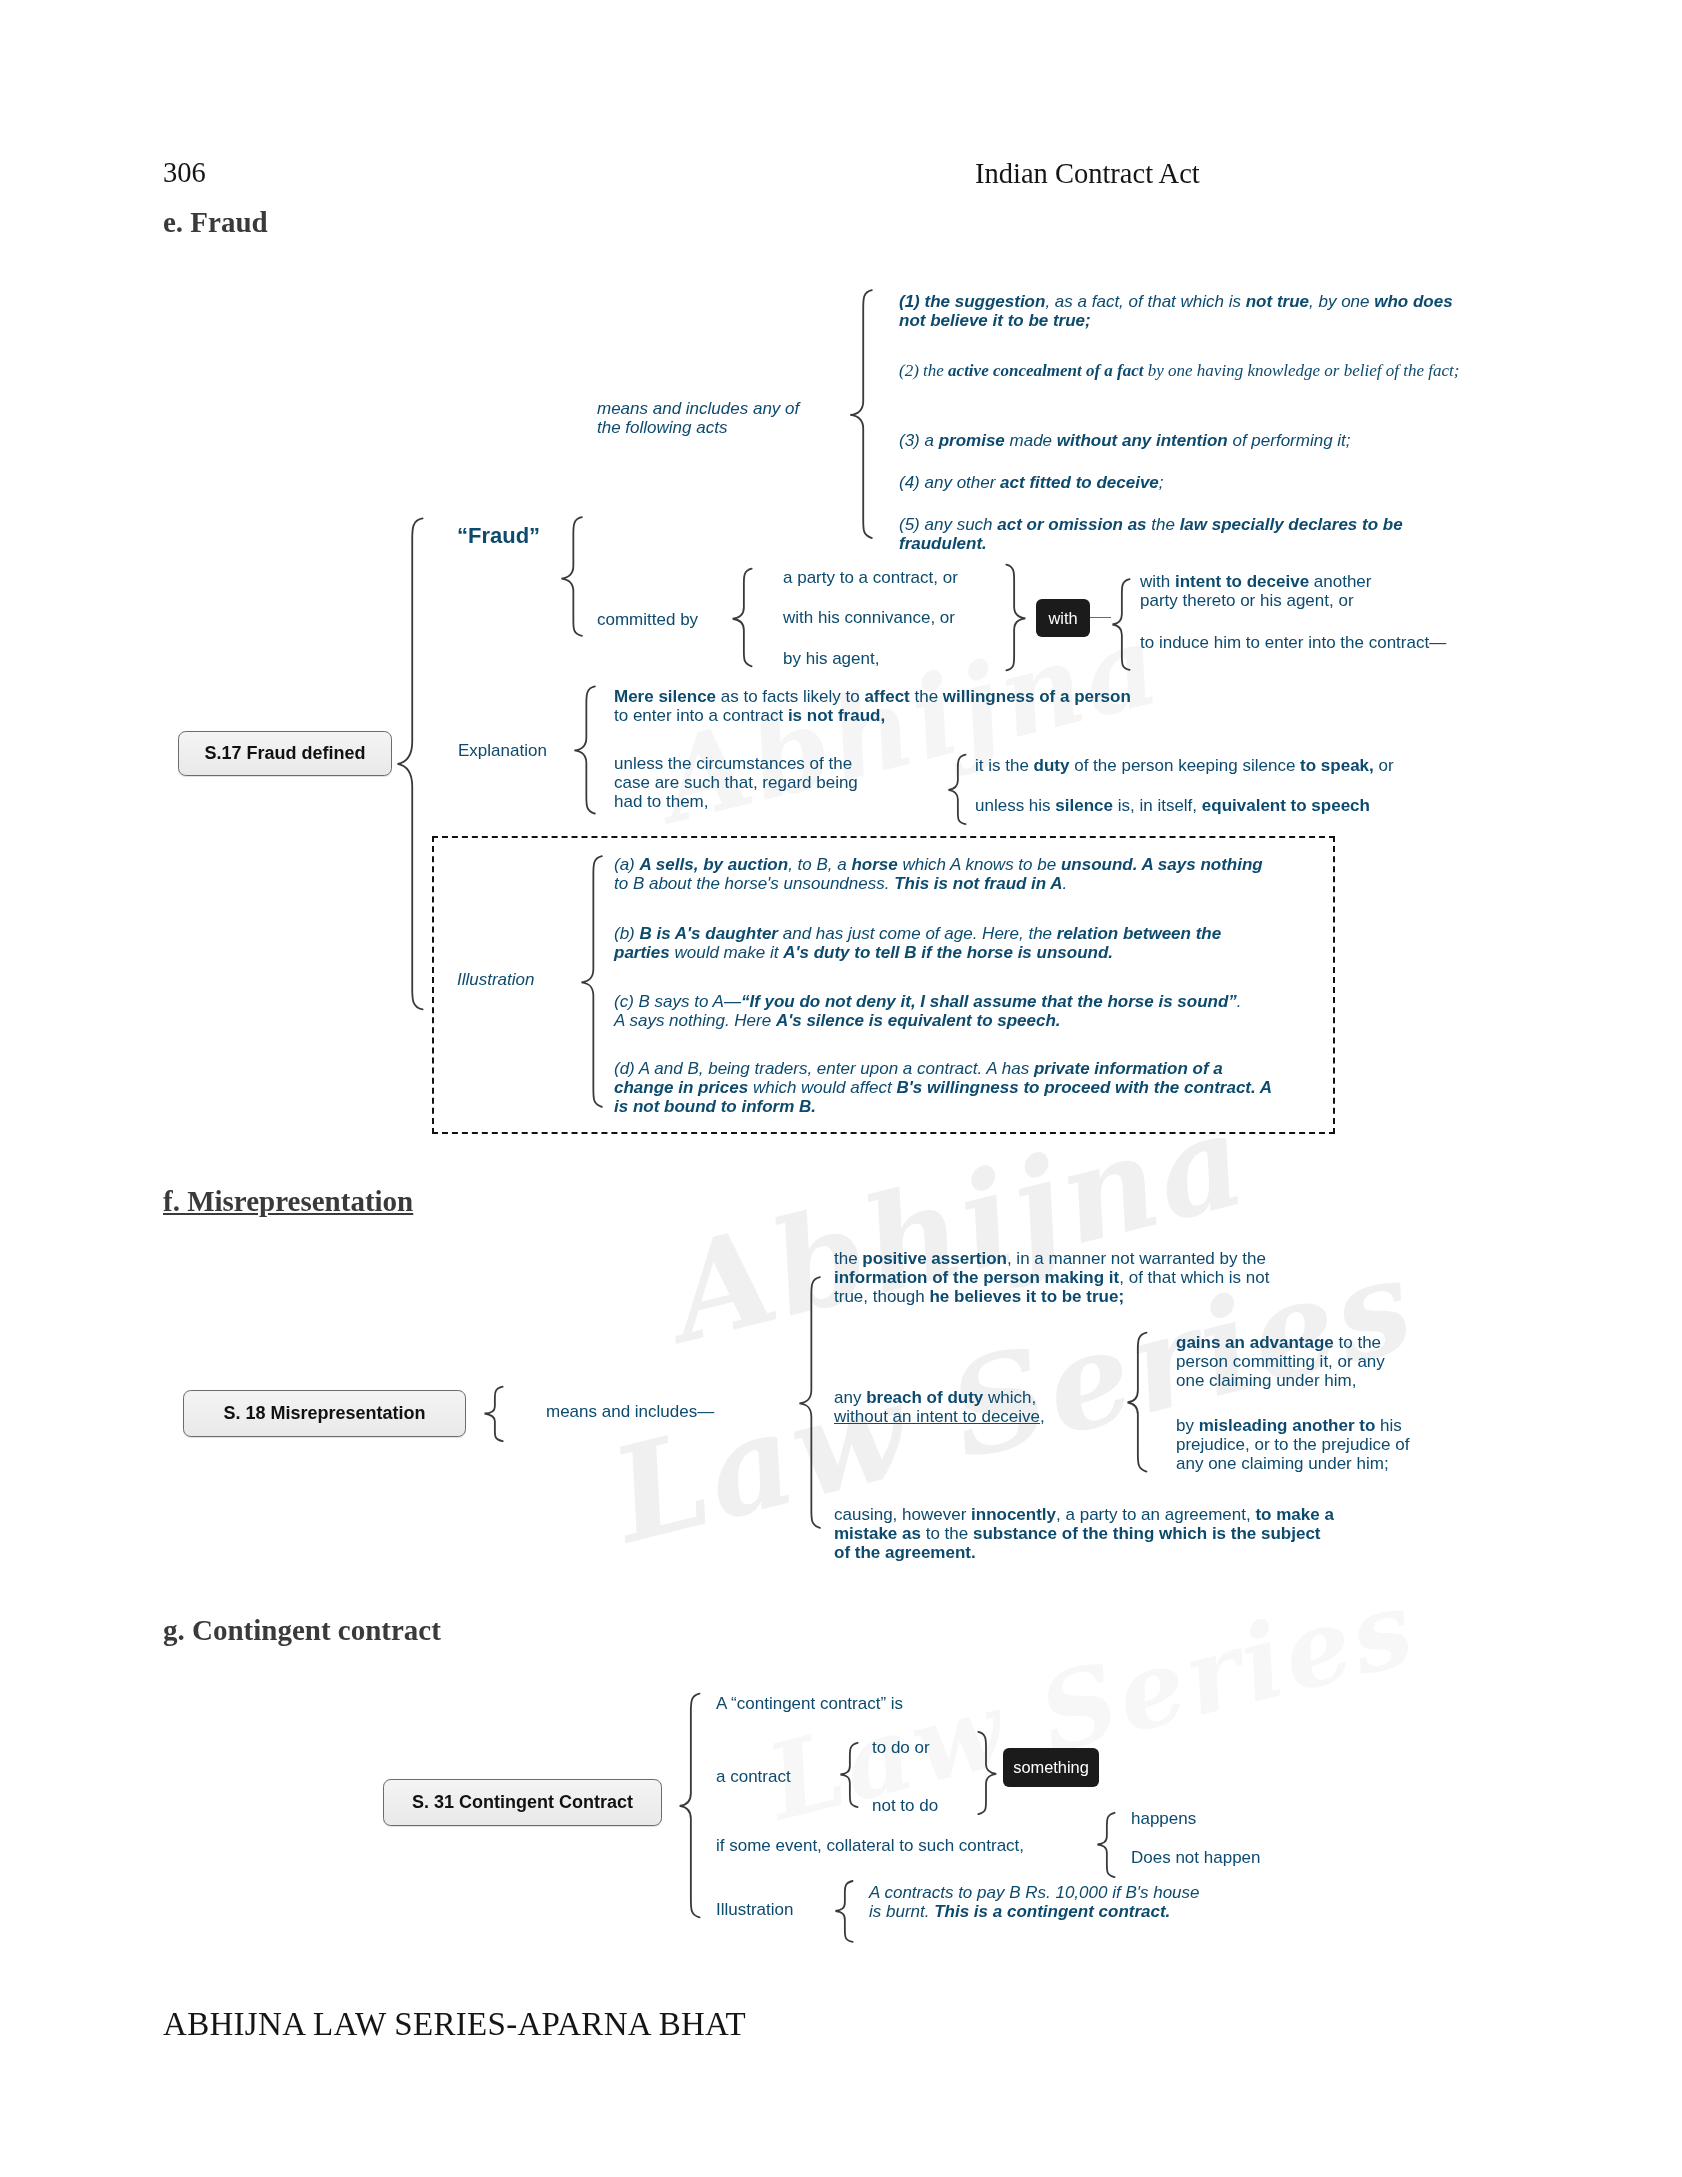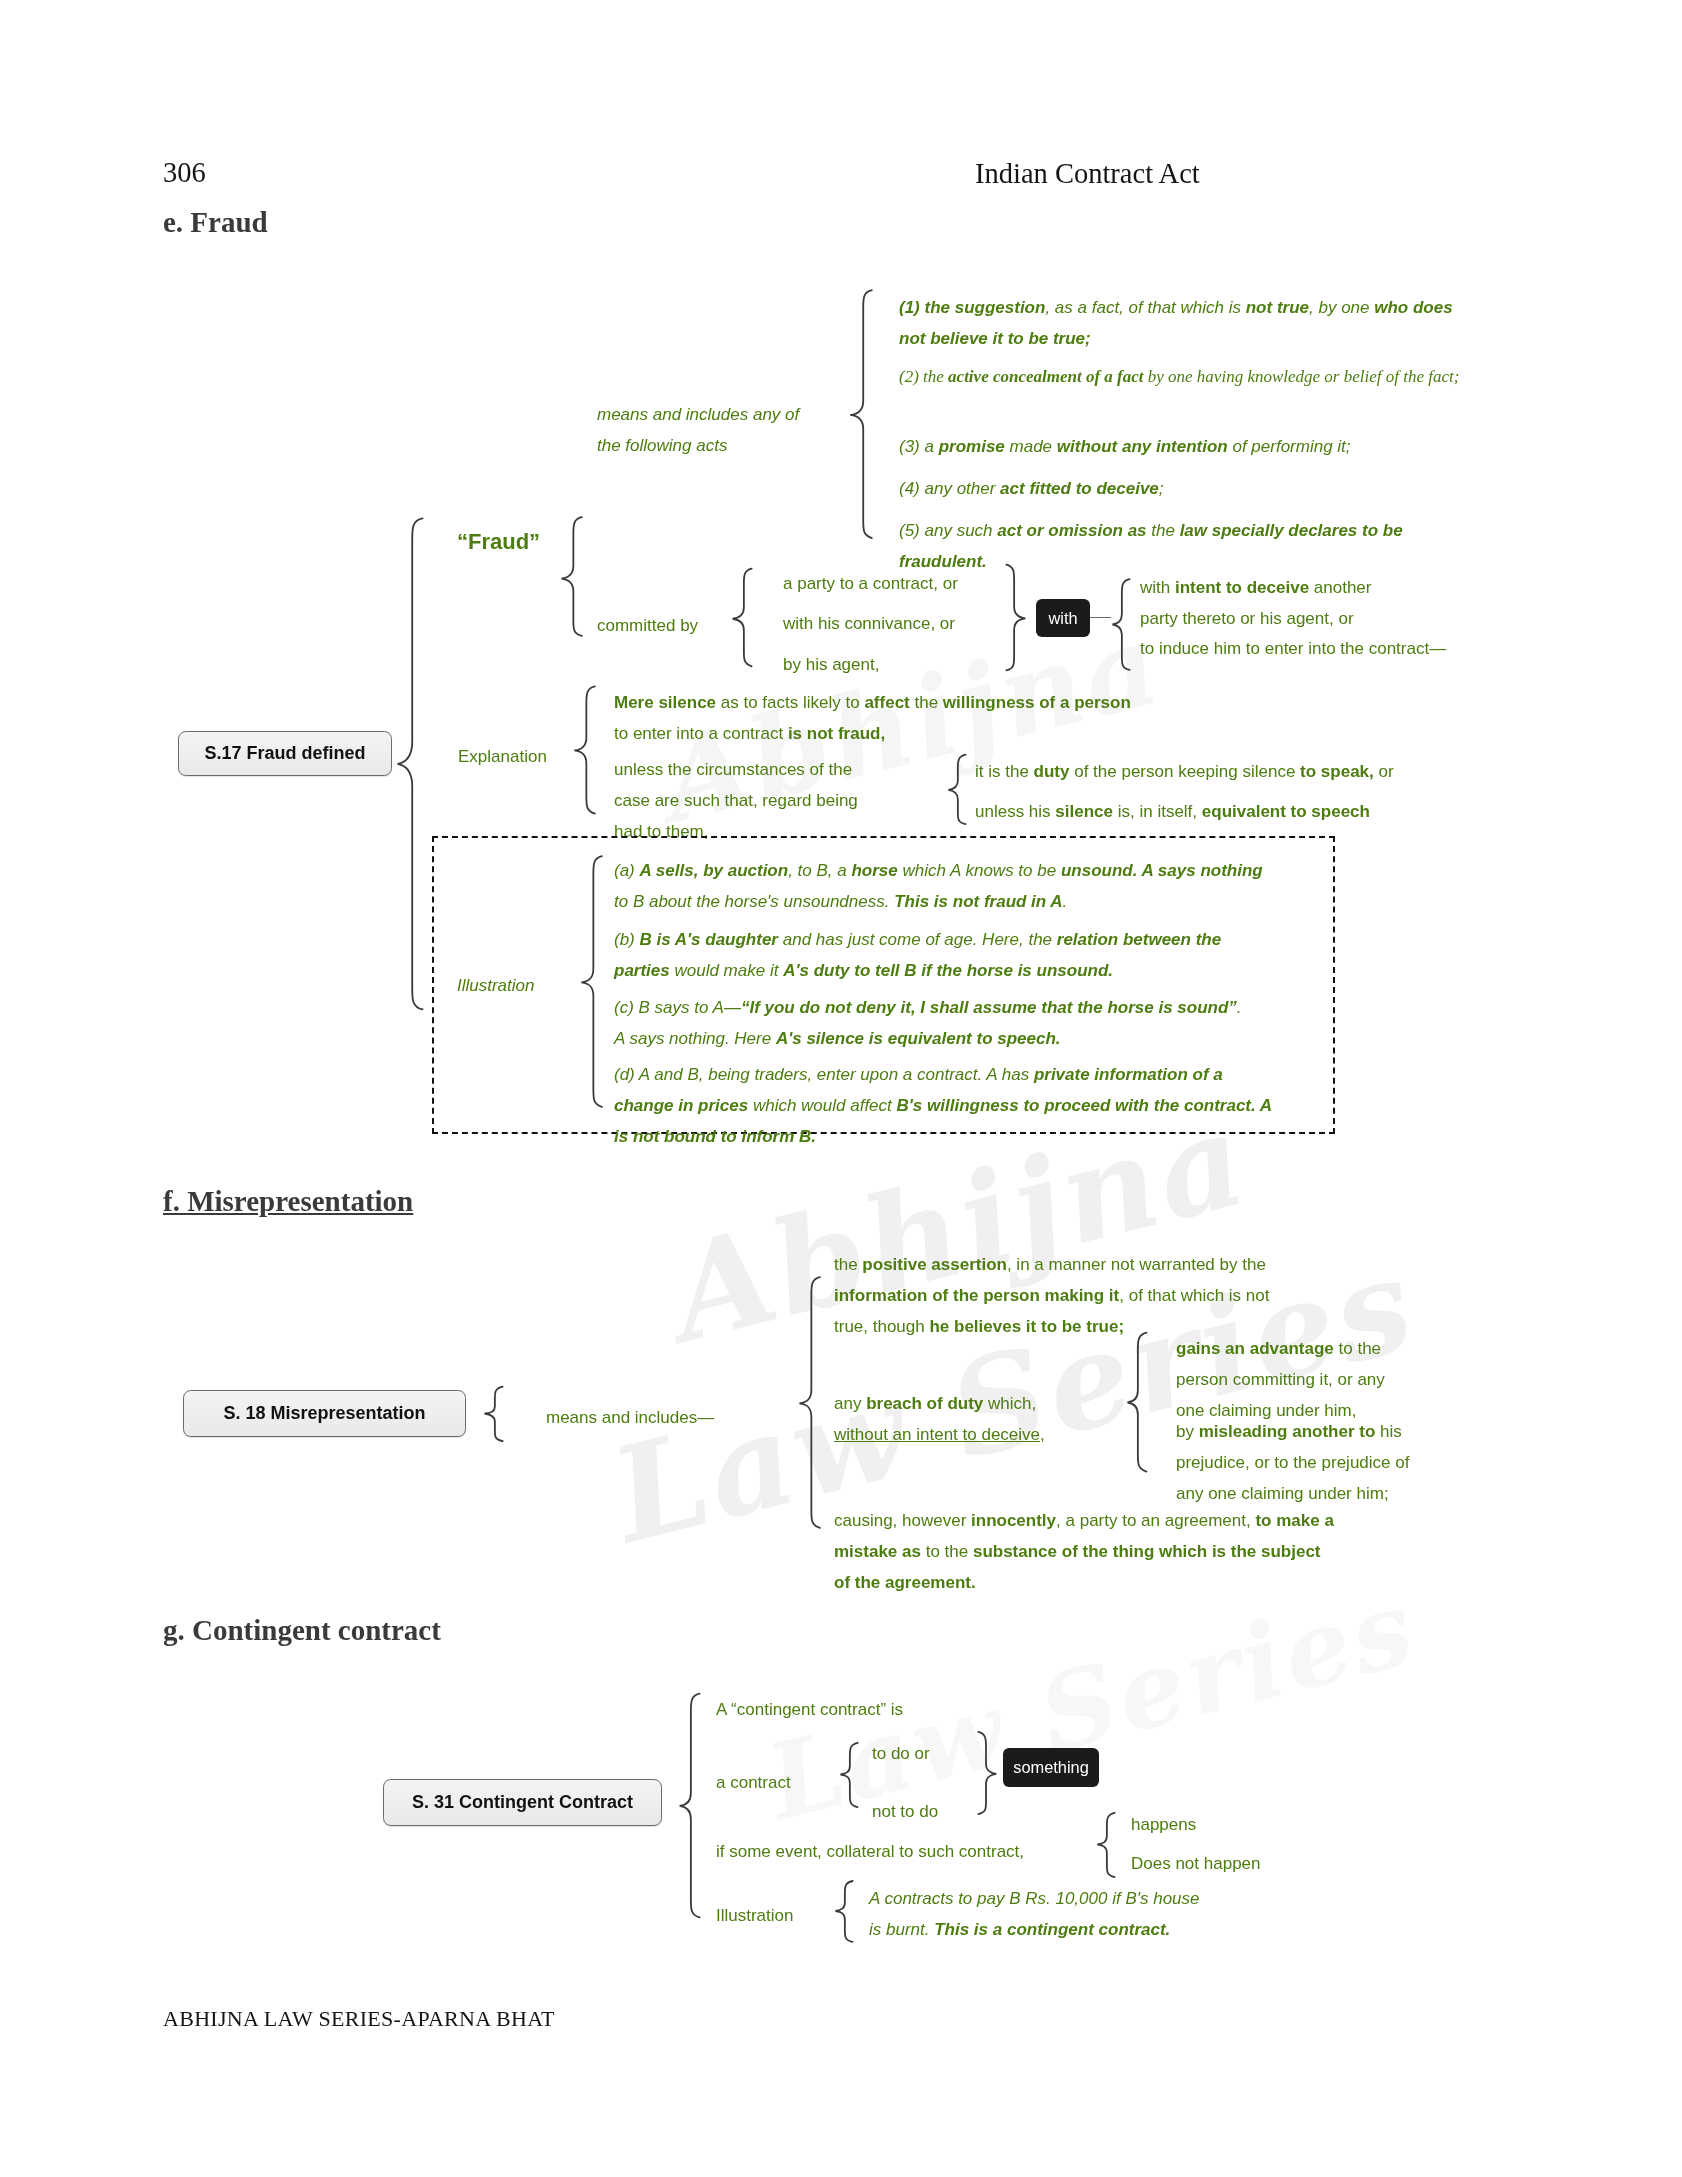--- a/index.html
+++ b/index.html
@@ -31,33 +31,33 @@
 
   .layer{position:relative;z-index:2;}
 
   
   .folio, .runhead, .footer-line{
     font-family:"Liberation Serif", serif;
     color:#151515;
   }
   .folio{position:absolute;left:163px;top:157px;font-size:28.5px;}
   .runhead{position:absolute;left:975px;top:158px;font-size:28.5px;}
-  .footer-line{position:absolute;left:163px;top:2006px;font-size:22px;letter-spacing:0.3px;}
+  .footer-line{position:absolute;left:163px;top:2006px;font-size:33px;letter-spacing:0.3px;}
 
   .sec-head{
     position:absolute;
     font-family:"Liberation Serif", serif;
     font-weight:bold;font-size:29px;color:#3a3a3a;
   }
   .sh-fraud{left:163px;top:206px;}
   .sh-misrep{left:163px;top:1185px;text-decoration:underline;}
   .sh-cont{left:163px;top:1614px;}
 
   
-  .t{position:absolute;font-size:17px;line-height:31px;color:#4d7c0f;}
+  .t{position:absolute;font-size:17px;line-height:19px;color:#0c4a6e;}
   .it{font-style:italic;}
   .bd{font-weight:bold;}
 
   
   .node{
     position:absolute;
     border:1.4px solid #6c6c6c;
     border-radius:7.8px;
     background:linear-gradient(#f4f4f4,#e9e9e9);
     font-weight:bold;font-size:18px;color:#111;

